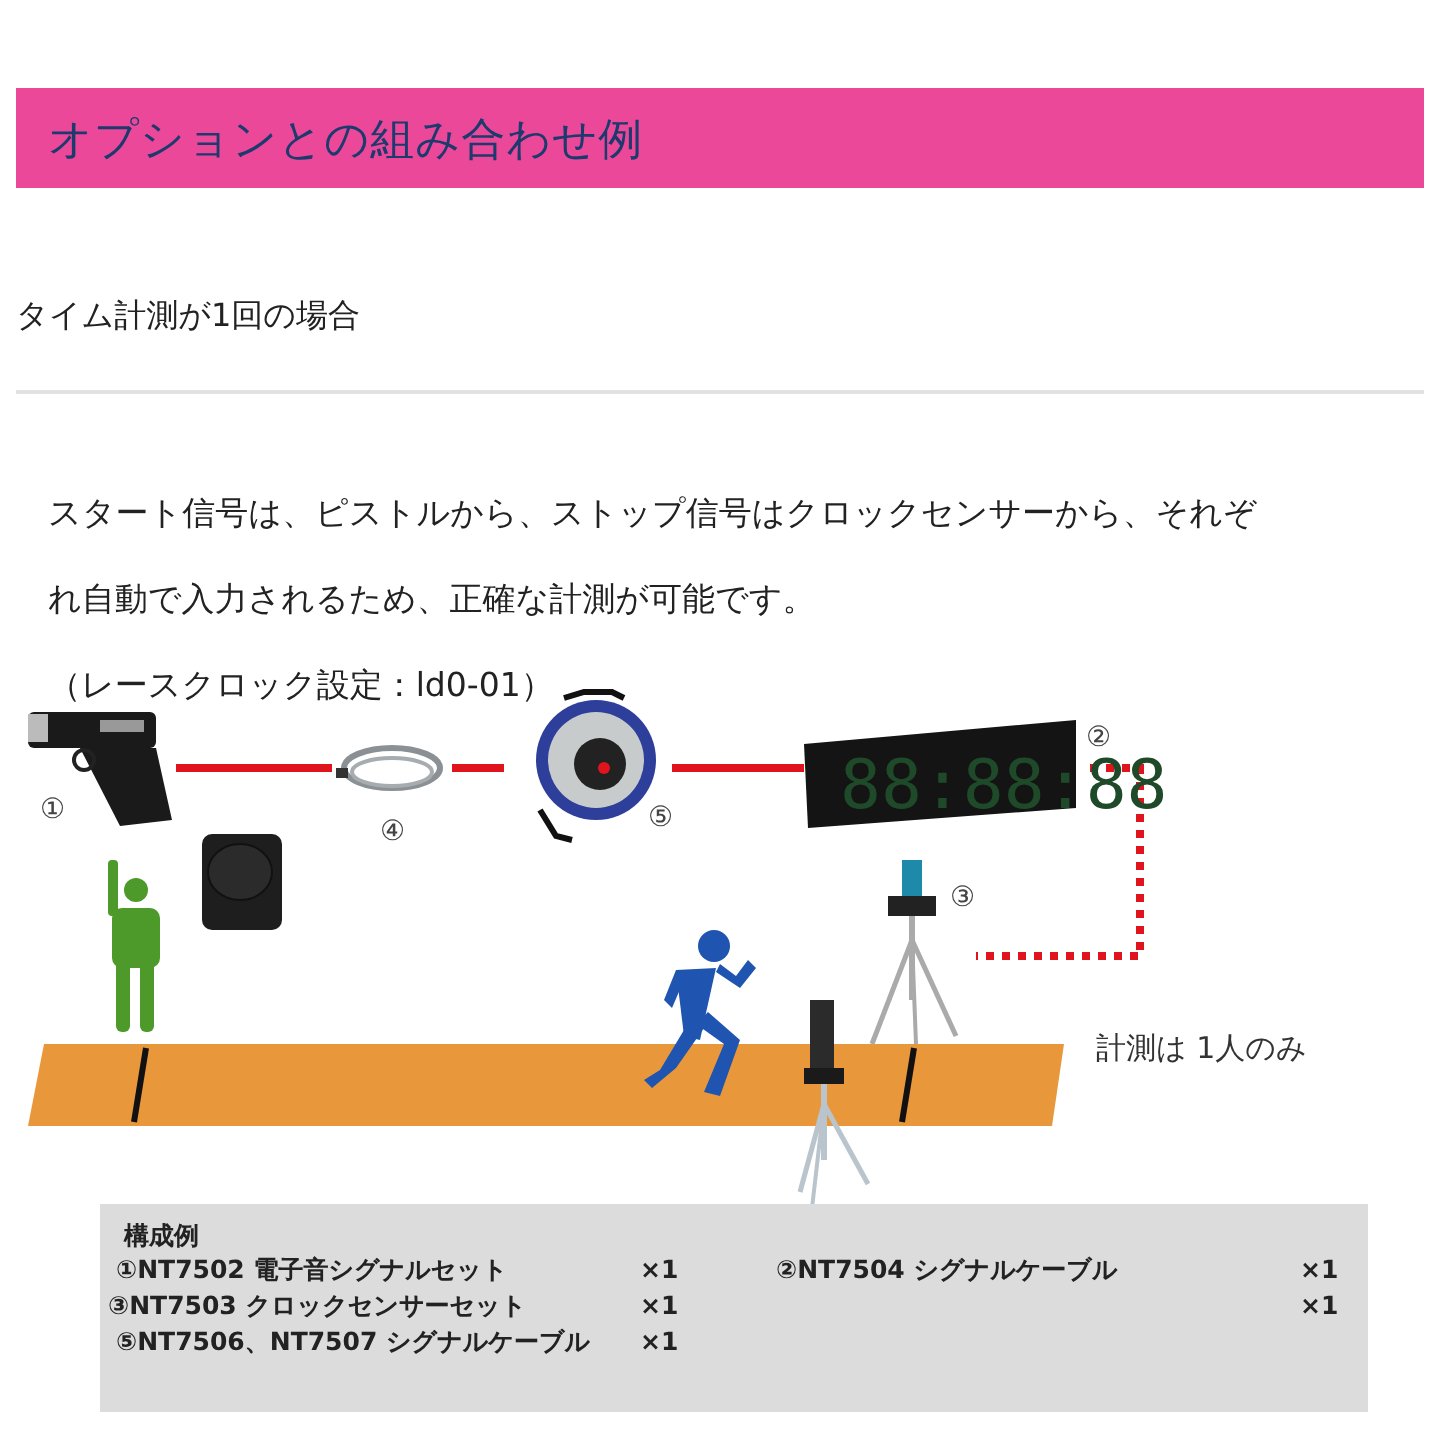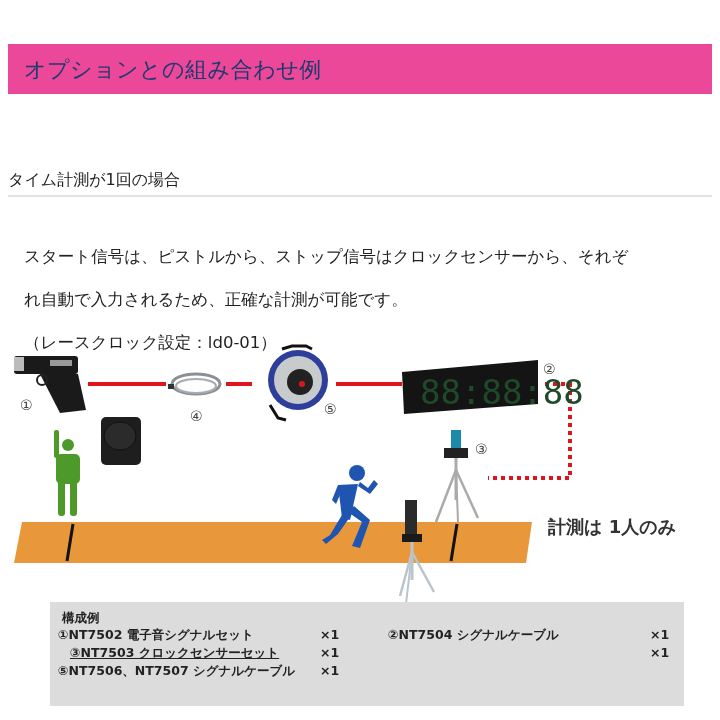--- a/index.html
+++ b/index.html
@@ -2,28 +2,28 @@
 <html><head>
 <meta charset="utf-8">
 <style>
   html, body { margin: 0; padding: 0; background: #ffffff; }
   body { width: 720px; height: 720px; position: relative; overflow: hidden;
          font-family: "DejaVu Sans", "Liberation Sans", sans-serif; color: #222; }
   .section-header { position: absolute; left: 8px; top: 44px; width: 704px; height: 50px;
          background: #ec4899; }
   .section-header h2 { margin: 0; position: absolute; left: 16px; top: 11px;
          font-size: 22px; font-weight: normal; color: #1d3a6e; letter-spacing: 0.5px; }
-  .subhead { position: absolute; left: 8px; top: 148px; font-size: 16px; color: #222; margin-top: 22px; }
+  .subhead { position: absolute; left: 8px; top: 148px; font-size: 16px; color: #222; }
   .divider { position: absolute; left: 8px; top: 195px; width: 704px; height: 2px; background: #e2e2e2; }
   .desc { position: absolute; left: 8px; top: 227px; width: 710px; font-size: 16.5px;
          line-height: 27px; color: #222; }
   .desc p { margin: 16px; }
   .diagram { position: absolute; left: 0; top: 330px; width: 720px; height: 280px; }
   .label-num { position: absolute; font-size: 14px; color: #444; }
-  .track-note { position: absolute; left: 548px; top: 515px; font-size: 18px; color: #333; font-weight: bold; }
+  .track-note { position: absolute; left: 548px; top: 515px; font-size: 15px; color: #333; }
   .config { position: absolute; left: 50px; top: 602px; width: 634px; height: 104px;
          background: #dcdcdc; font-size: 12.5px; font-weight: bold; color: #222; }
   .config .title { position: absolute; left: 12px; top: 8px; }
   .cfg-row { position: absolute; white-space: nowrap; }
   .cfg-qty { position: absolute; }
 </style>
 </head>
 <body>
 
 <div class="section-header">
@@ -128,21 +128,21 @@
 <span class="label-num" style="left:543px;top:361px;">②</span>
 <span class="label-num" style="left:475px;top:441px;">③</span>
 <span class="track-note">計測は 1人のみ</span>
 
 <div class="config">
   <span class="title">構成例</span>
 
   <span class="cfg-row" style="left:8px;top:25px;">①NT7502 電子音シグナルセット</span>
   <span class="cfg-qty" style="left:270px;top:25px;">×1</span>
 
-  <span class="cfg-row" style="left:20px;top:43px;text-decoration:underline;">③NT7503 クロックセンサーセット</span>
+  <span class="cfg-row" style="left:4px;top:43px;">③NT7503 クロックセンサーセット</span>
   <span class="cfg-qty" style="left:270px;top:43px;">×1</span>
 
   <span class="cfg-row" style="left:8px;top:61px;">⑤NT7506、NT7507 シグナルケーブル</span>
   <span class="cfg-qty" style="left:270px;top:61px;">×1</span>
 
   <span class="cfg-row" style="left:338px;top:25px;">②NT7504 シグナルケーブル</span>
   <span class="cfg-qty" style="left:600px;top:25px;">×1</span>
 
   <span class="cfg-qty" style="left:600px;top:43px;">×1</span>
 </div>

